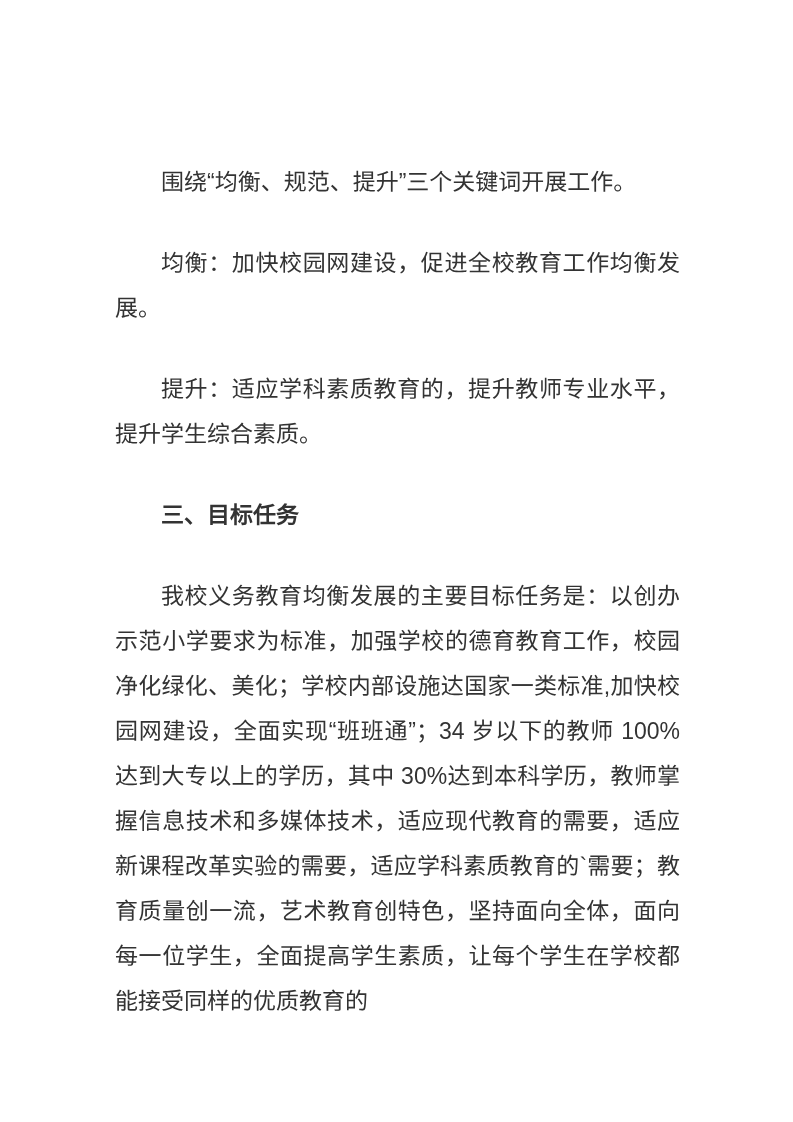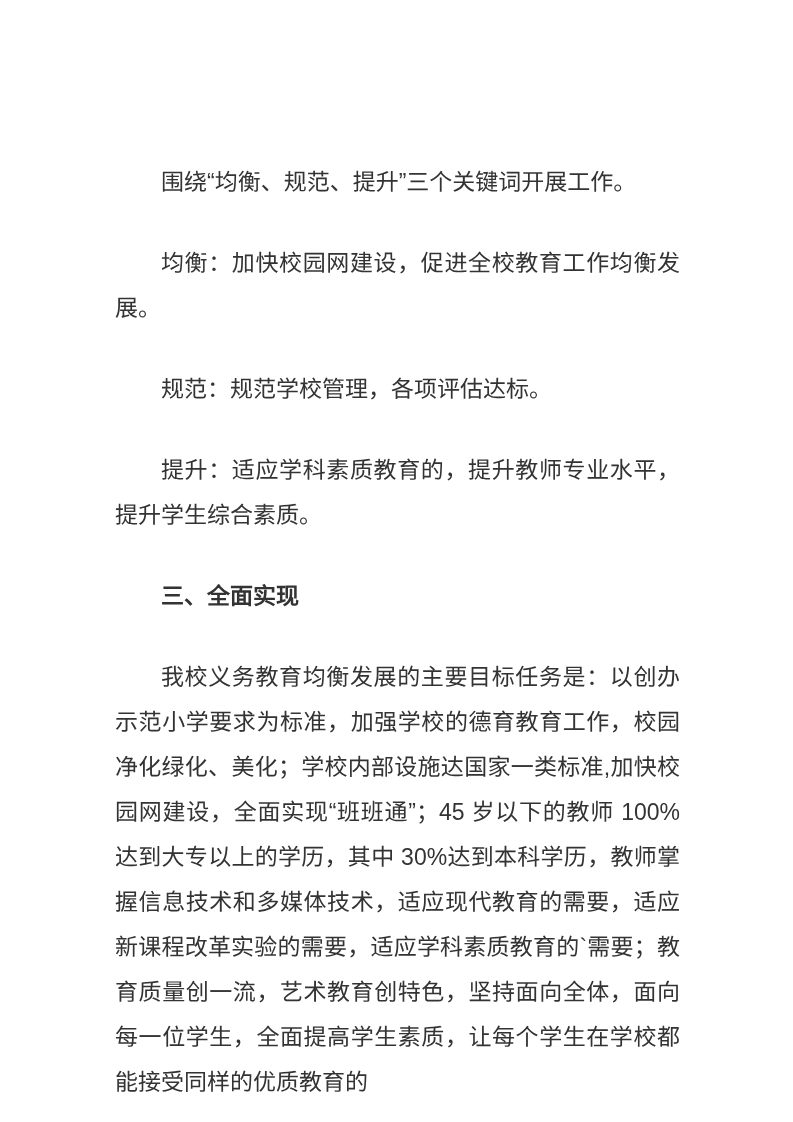--- a/index.html
+++ b/index.html
@@ -35,17 +35,16 @@
   .doc-page > :first-child {
     margin-top: 0;
   }
 </style>
 </head>
 <body>
 
 <div class="doc-page" style="color: rgb(51, 51, 51); background: rgb(255, 255, 255);">
     <p class="body">围绕“均衡、规范、提升”三个关键词开展工作。</p>
     <p class="body">均衡：加快校园网建设，促进全校教育工作均衡发展。</p>
-    <p class="body">规范：规范学校管理，各项评估达标。</p>
     <p class="body">提升：适应学科素质教育的，提升教师专业水平，提升学生综合素质。</p>
-    <h3 class="heading">三、全面实现</h3>
-    <p class="body">我校义务教育均衡发展的主要目标任务是：以创办示范小学要求为标准，加强学校的德育教育工作，校园净化绿化、美化；学校内部设施达国家一类标准,加快校园网建设，全面实现“班班通”；45 岁以下的教师 100%达到大专以上的学历，其中 30%达到本科学历，教师掌握信息技术和多媒体技术，适应现代教育的需要，适应新课程改革实验的需要，适应学科素质教育的`需要；教育质量创一流，艺术教育创特色，坚持面向全体，面向每一位学生，全面提高学生素质，让每个学生在学校都能接受同样的优质教育的</p>
+    <h3 class="heading">三、目标任务</h3>
+    <p class="body">我校义务教育均衡发展的主要目标任务是：以创办示范小学要求为标准，加强学校的德育教育工作，校园净化绿化、美化；学校内部设施达国家一类标准,加快校园网建设，全面实现“班班通”；34 岁以下的教师 100%达到大专以上的学历，其中 30%达到本科学历，教师掌握信息技术和多媒体技术，适应现代教育的需要，适应新课程改革实验的需要，适应学科素质教育的`需要；教育质量创一流，艺术教育创特色，坚持面向全体，面向每一位学生，全面提高学生素质，让每个学生在学校都能接受同样的优质教育的</p>
   </div>
 
 </body></html>

